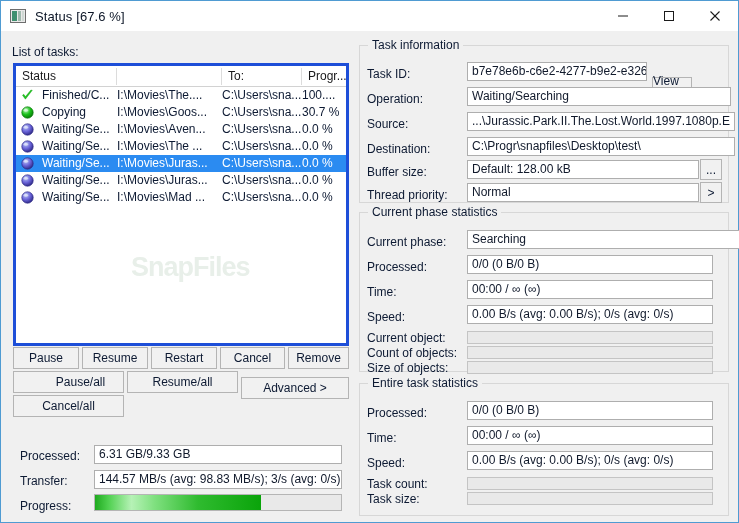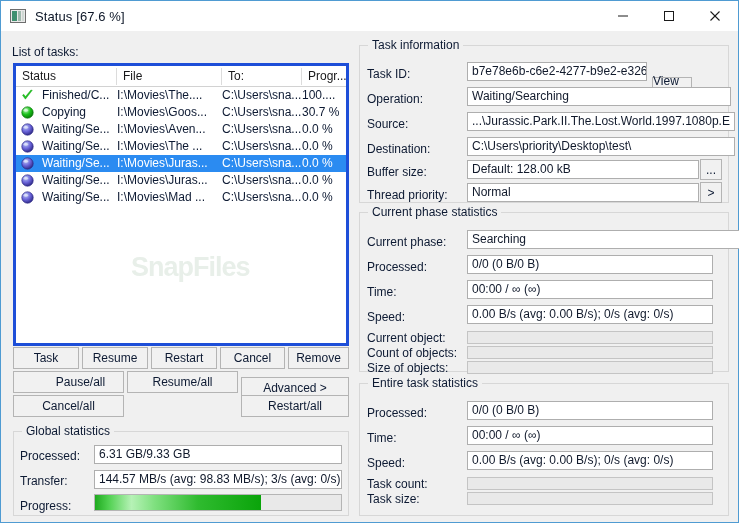--- a/index.html
+++ b/index.html
@@ -152,21 +152,20 @@
 
   <div class="client">
 
     <div class="lbl listlabel">List of tasks:</div>
 
     <div class="listbox">
       <div class="watermark">SnapFiles</div>
 
       <div class="lhead">
         <div class="hc" style="left:0;width:101px;">Status</div>
-        <div class="hc" style="left:101px;width:105px;">File</div>
         <div class="hc" style="left:206px;width:80px;">To:</div>
         <div class="hc" style="left:286px;width:48px;">Progr...</div>
         <div class="sep" style="left:100px;"></div>
         <div class="sep" style="left:205px;"></div>
         <div class="sep" style="left:285px;"></div>
       </div>
 
       <div id="rows">
           <div class="lrow">
             <span class="sicon"><svg width="13" height="13" viewBox="0 0 13 13">
@@ -275,36 +274,32 @@
                 <ellipse cx="4.9" cy="4.2" rx="2.2" ry="1.5" fill="#ffffff" opacity="0.55"></ellipse>
               </svg></span>
             <span class="cell c0">Waiting/Se...</span>
             <span class="cell c1">I:\Movies\Mad ...</span>
             <span class="cell c2">C:\Users\sna...</span>
             <span class="cell c3">0.0 %</span>
           </div>
         </div>
     </div>
 
-    <div class="btn" style="left:12px;top:316px;width:66px;height:22px;">Task</div>
+    <div class="btn" style="left:12px;top:316px;width:66px;height:22px;">Pause</div>
     <div class="btn" style="left:81px;top:316px;width:66px;height:22px;">Resume</div>
     <div class="btn" style="left:150px;top:316px;width:66px;height:22px;">Restart</div>
     <div class="btn" style="left:219px;top:316px;width:65px;height:22px;">Cancel</div>
     <div class="btn" style="left:287px;top:316px;width:61px;height:22px;">Remove</div>
 
     <div class="btn" style="left:12px;top:340px;width:111px;height:22px;padding-left:24px;">Pause/all</div>
     <div class="btn" style="left:126px;top:340px;width:111px;height:22px;">Resume/all</div>
     <div class="btn" style="left:240px;top:340px;width:108px;height:22px;margin-top:6px;">Advanced &gt;</div>
 
     <div class="btn" style="left:12px;top:364px;width:111px;height:22px;">Cancel/all</div>
-    <div class="btn" style="left:240px;top:364px;width:108px;height:22px;">Restart/all</div>
-
-    <div class="group" style="left:12px;top:400px;width:336px;height:85px;">
-      <div class="cap">Global statistics</div>
-    </div>
+
     <div class="lbl" style="position:absolute;left:19px;top:418px;">Processed:</div>
     <div class="fld" style="left:93px;top:414px;width:248px;">6.31 GB/9.33 GB</div>
     <div class="lbl" style="position:absolute;left:19px;top:443px;">Transfer:</div>
     <div class="fld" style="left:93px;top:439px;width:248px;">144.57 MB/s (avg: 98.83 MB/s); 3/s (avg: 0/s)</div>
     <div class="lbl" style="position:absolute;left:19px;top:468px;">Progress:</div>
     <div class="progouter" style="left:93px;top:463px;width:248px;height:17px;">
       <div class="progfill" id="gprog" style="width: 67.6%;"></div>
     </div>
 
     <div class="group" style="left:358px;top:14px;width:370px;height:158px;">
@@ -314,21 +309,21 @@
     <div class="fld" style="left:466px;top:31px;width:180px;">b7e78e6b-c6e2-4277-b9e2-e3268c</div>
     <div class="btn" style="left:651px;top:46px;width:40px;height:21px;">View log</div>
 
     <div class="lbl" style="position:absolute;left:366px;top:61px;">Operation:</div>
     <div class="fld" style="left:466px;top:56px;width:264px;">Waiting/Searching</div>
 
     <div class="lbl" style="position:absolute;left:366px;top:86px;">Source:</div>
     <div class="fld" style="left:466px;top:81px;width:268px;">...\Jurassic.Park.II.The.Lost.World.1997.1080p.E</div>
 
     <div class="lbl" style="position:absolute;left:366px;top:111px;">Destination:</div>
-    <div class="fld" style="left:466px;top:106px;width:268px;">C:\Users\priority\Desktop\test\</div>
+    <div class="fld" style="left:466px;top:106px;width:268px;">C:\Progr\snapfiles\Desktop\test\</div>
 
     <div class="lbl" style="position:absolute;left:366px;top:134px;">Buffer size:</div>
     <div class="fld" style="left:466px;top:129px;width:232px;">Default: 128.00 kB</div>
     <div class="btn" style="left:699px;top:128px;width:22px;height:21px;">...</div>
 
     <div class="lbl" style="position:absolute;left:366px;top:157px;">Thread priority:</div>
     <div class="fld" style="left:466px;top:152px;width:232px;">Normal</div>
     <div class="btn" style="left:699px;top:151px;width:22px;height:21px;">&gt;</div>
 
     <div class="group" style="left:358px;top:181px;width:370px;height:160px;">

